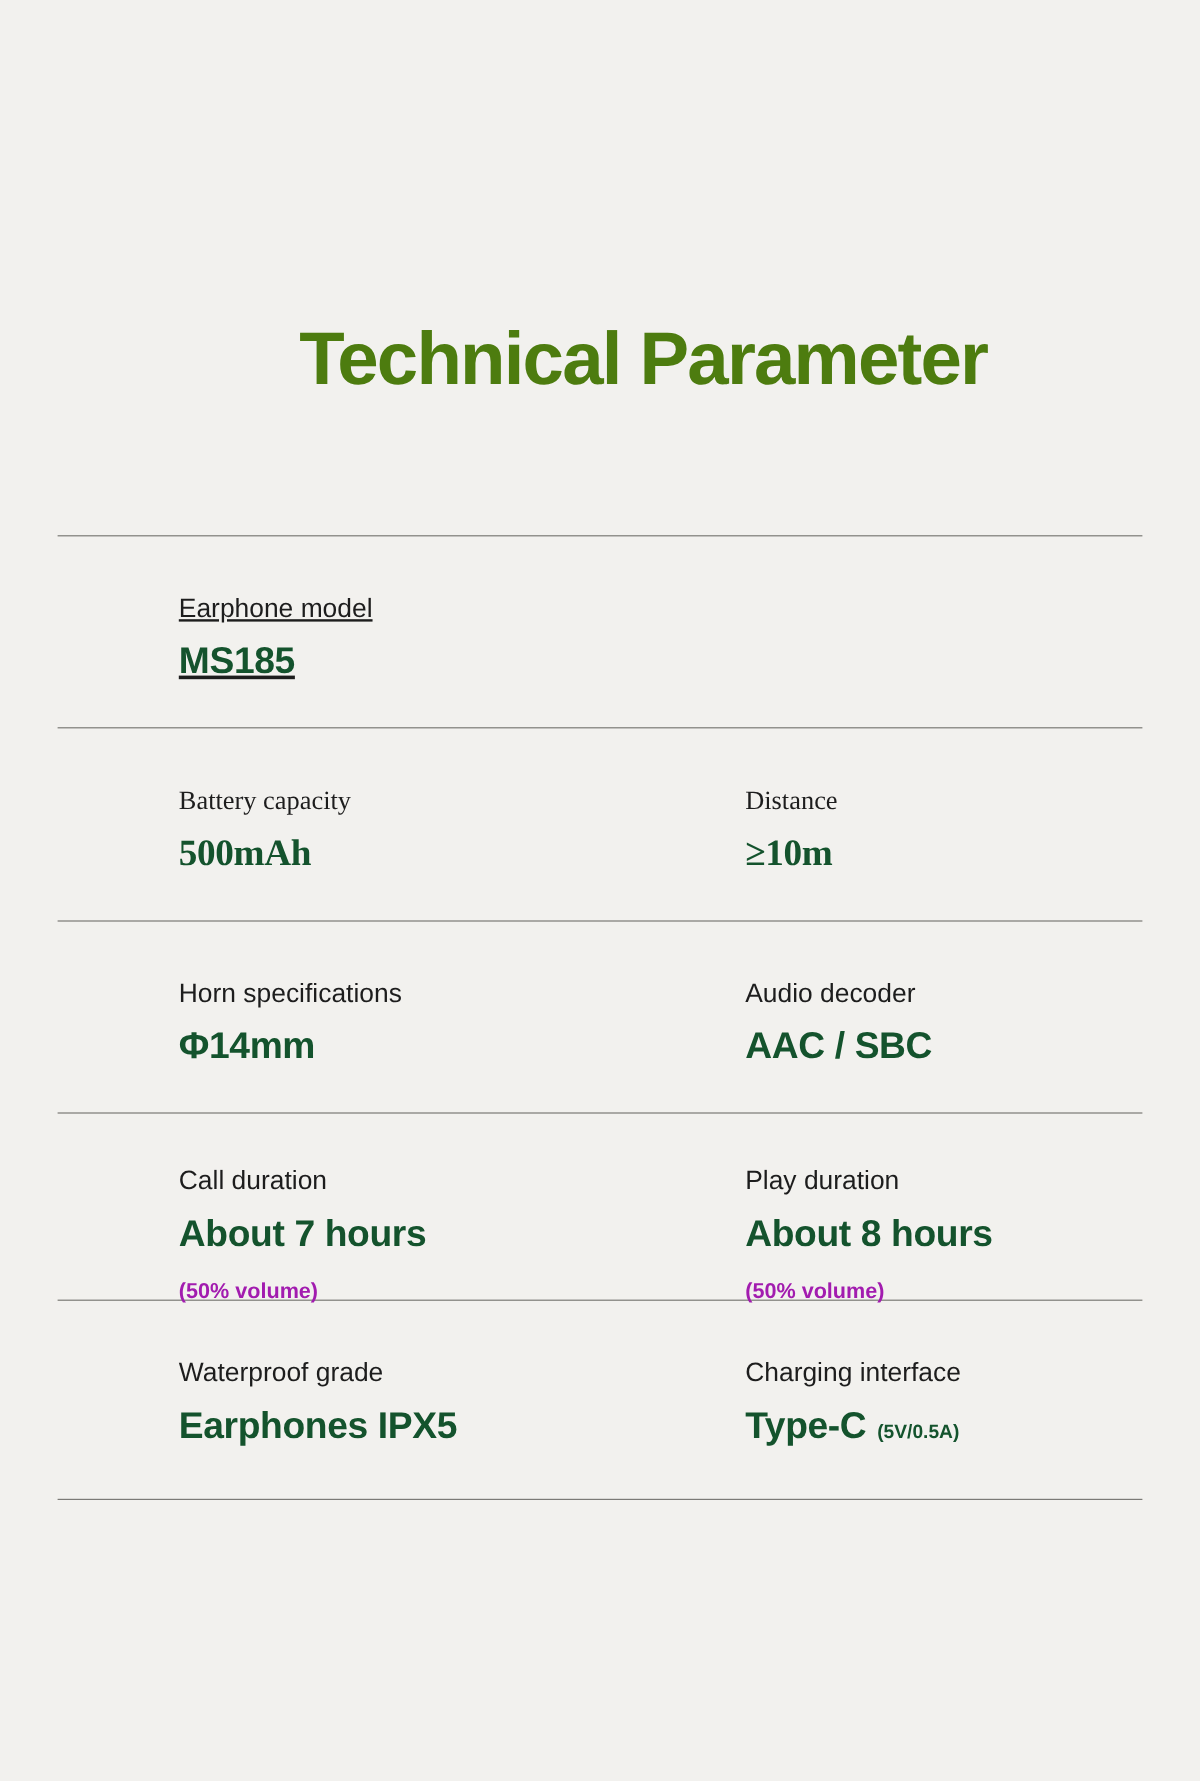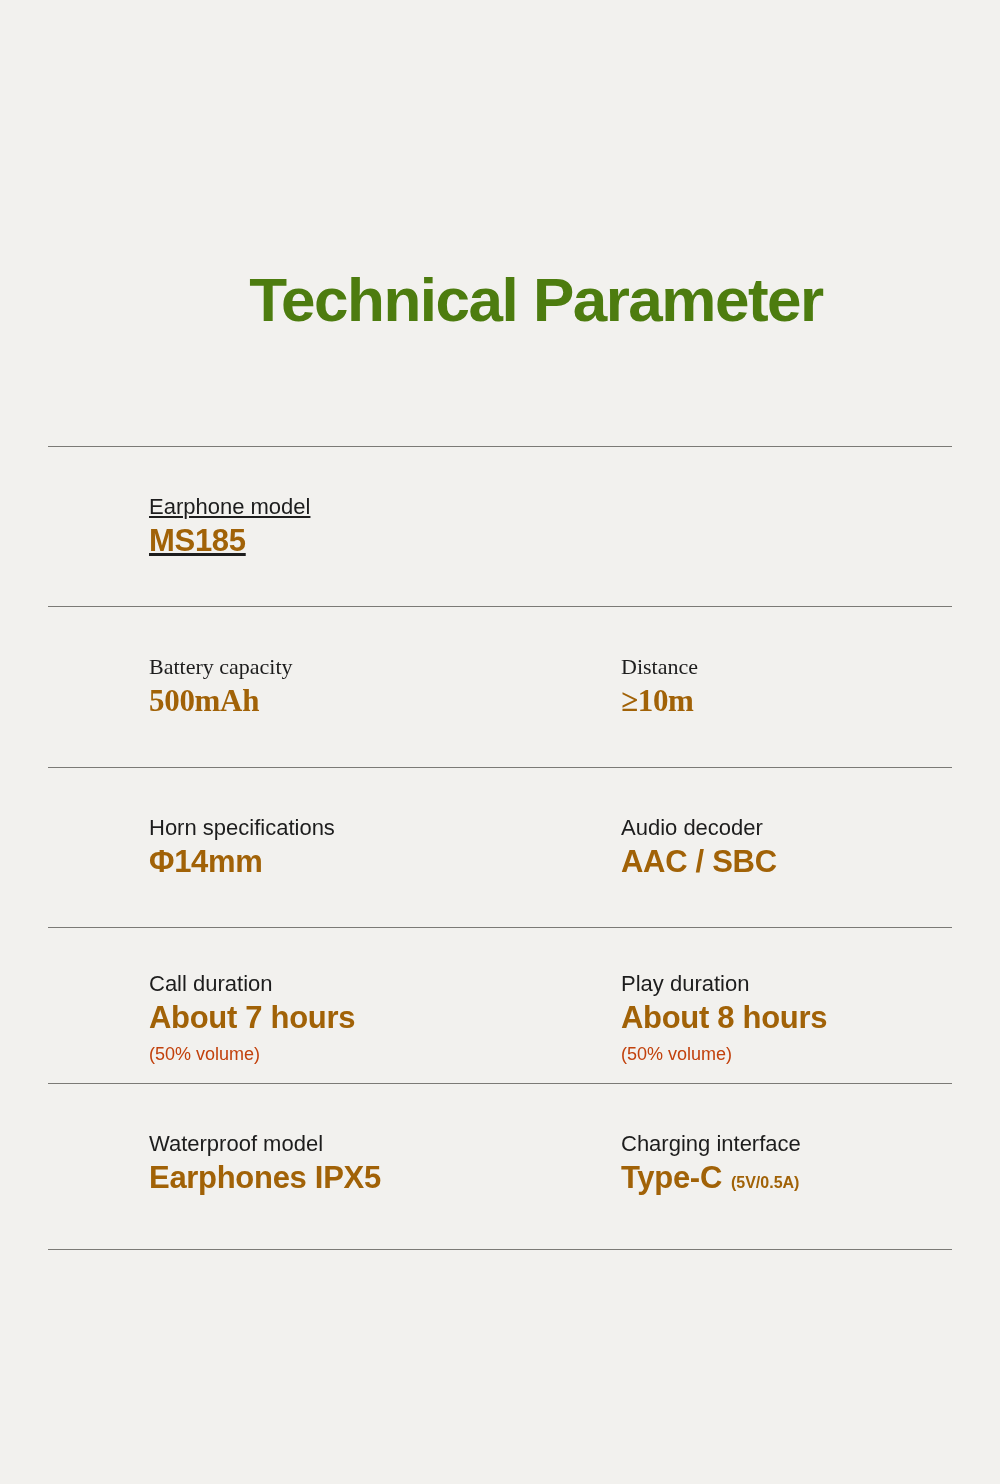--- a/index.html
+++ b/index.html
@@ -49,40 +49,40 @@
   .row.r5 { height: 166px; }
   .cell.left  { padding-left: 101px; }
   .cell.right { padding-left: 0; }
   .label {
     font-size: 22px;
     font-weight: 400;
     line-height: 1.25;
     color: #1d1d1d;
   }
   .value {
-    margin-top: 0;
+    margin-top: 10px;
     font-size: 31px;
     font-weight: 700;
     line-height: 1.3;
-    color: #a16207;
+    color: #14532d;
     letter-spacing: -0.3px;
   }
   .suffix {
     font-size: 16px;
     font-weight: 600;
     margin-left: 9px;
     letter-spacing: 0;
   }
   .suffix:empty { display: none; }
   .note {
-    margin-top: 6px;
+    margin-top: 18px;
     font-size: 18px;
-    font-weight: 400;
+    font-weight: 700;
     line-height: 1.2;
-    color: #c2410c;
+    color: #a21caf;
   }
   .note:empty { display: none; }
 </style>
 </head>
 <body>
 
 <h1 class="page-title">Technical Parameter</h1>
 
 <div class="spec-table">
 
@@ -128,21 +128,21 @@
     </div>
     <div class="cell right">
       <div class="label">Play duration</div>
       <div class="value"><span>About 8 hours</span></div>
       <div class="note">(50% volume)</div>
     </div>
   </section>
 
   <section class="row r5">
     <div class="cell left">
-      <div class="label">Waterproof model</div>
+      <div class="label">Waterproof grade</div>
       <div class="value"><span>Earphones IPX5</span></div>
 
     </div>
     <div class="cell right">
       <div class="label">Charging interface</div>
       <div class="value"><span>Type-C</span><span class="suffix">(5V/0.5A)</span></div>
 
     </div>
   </section>
 

